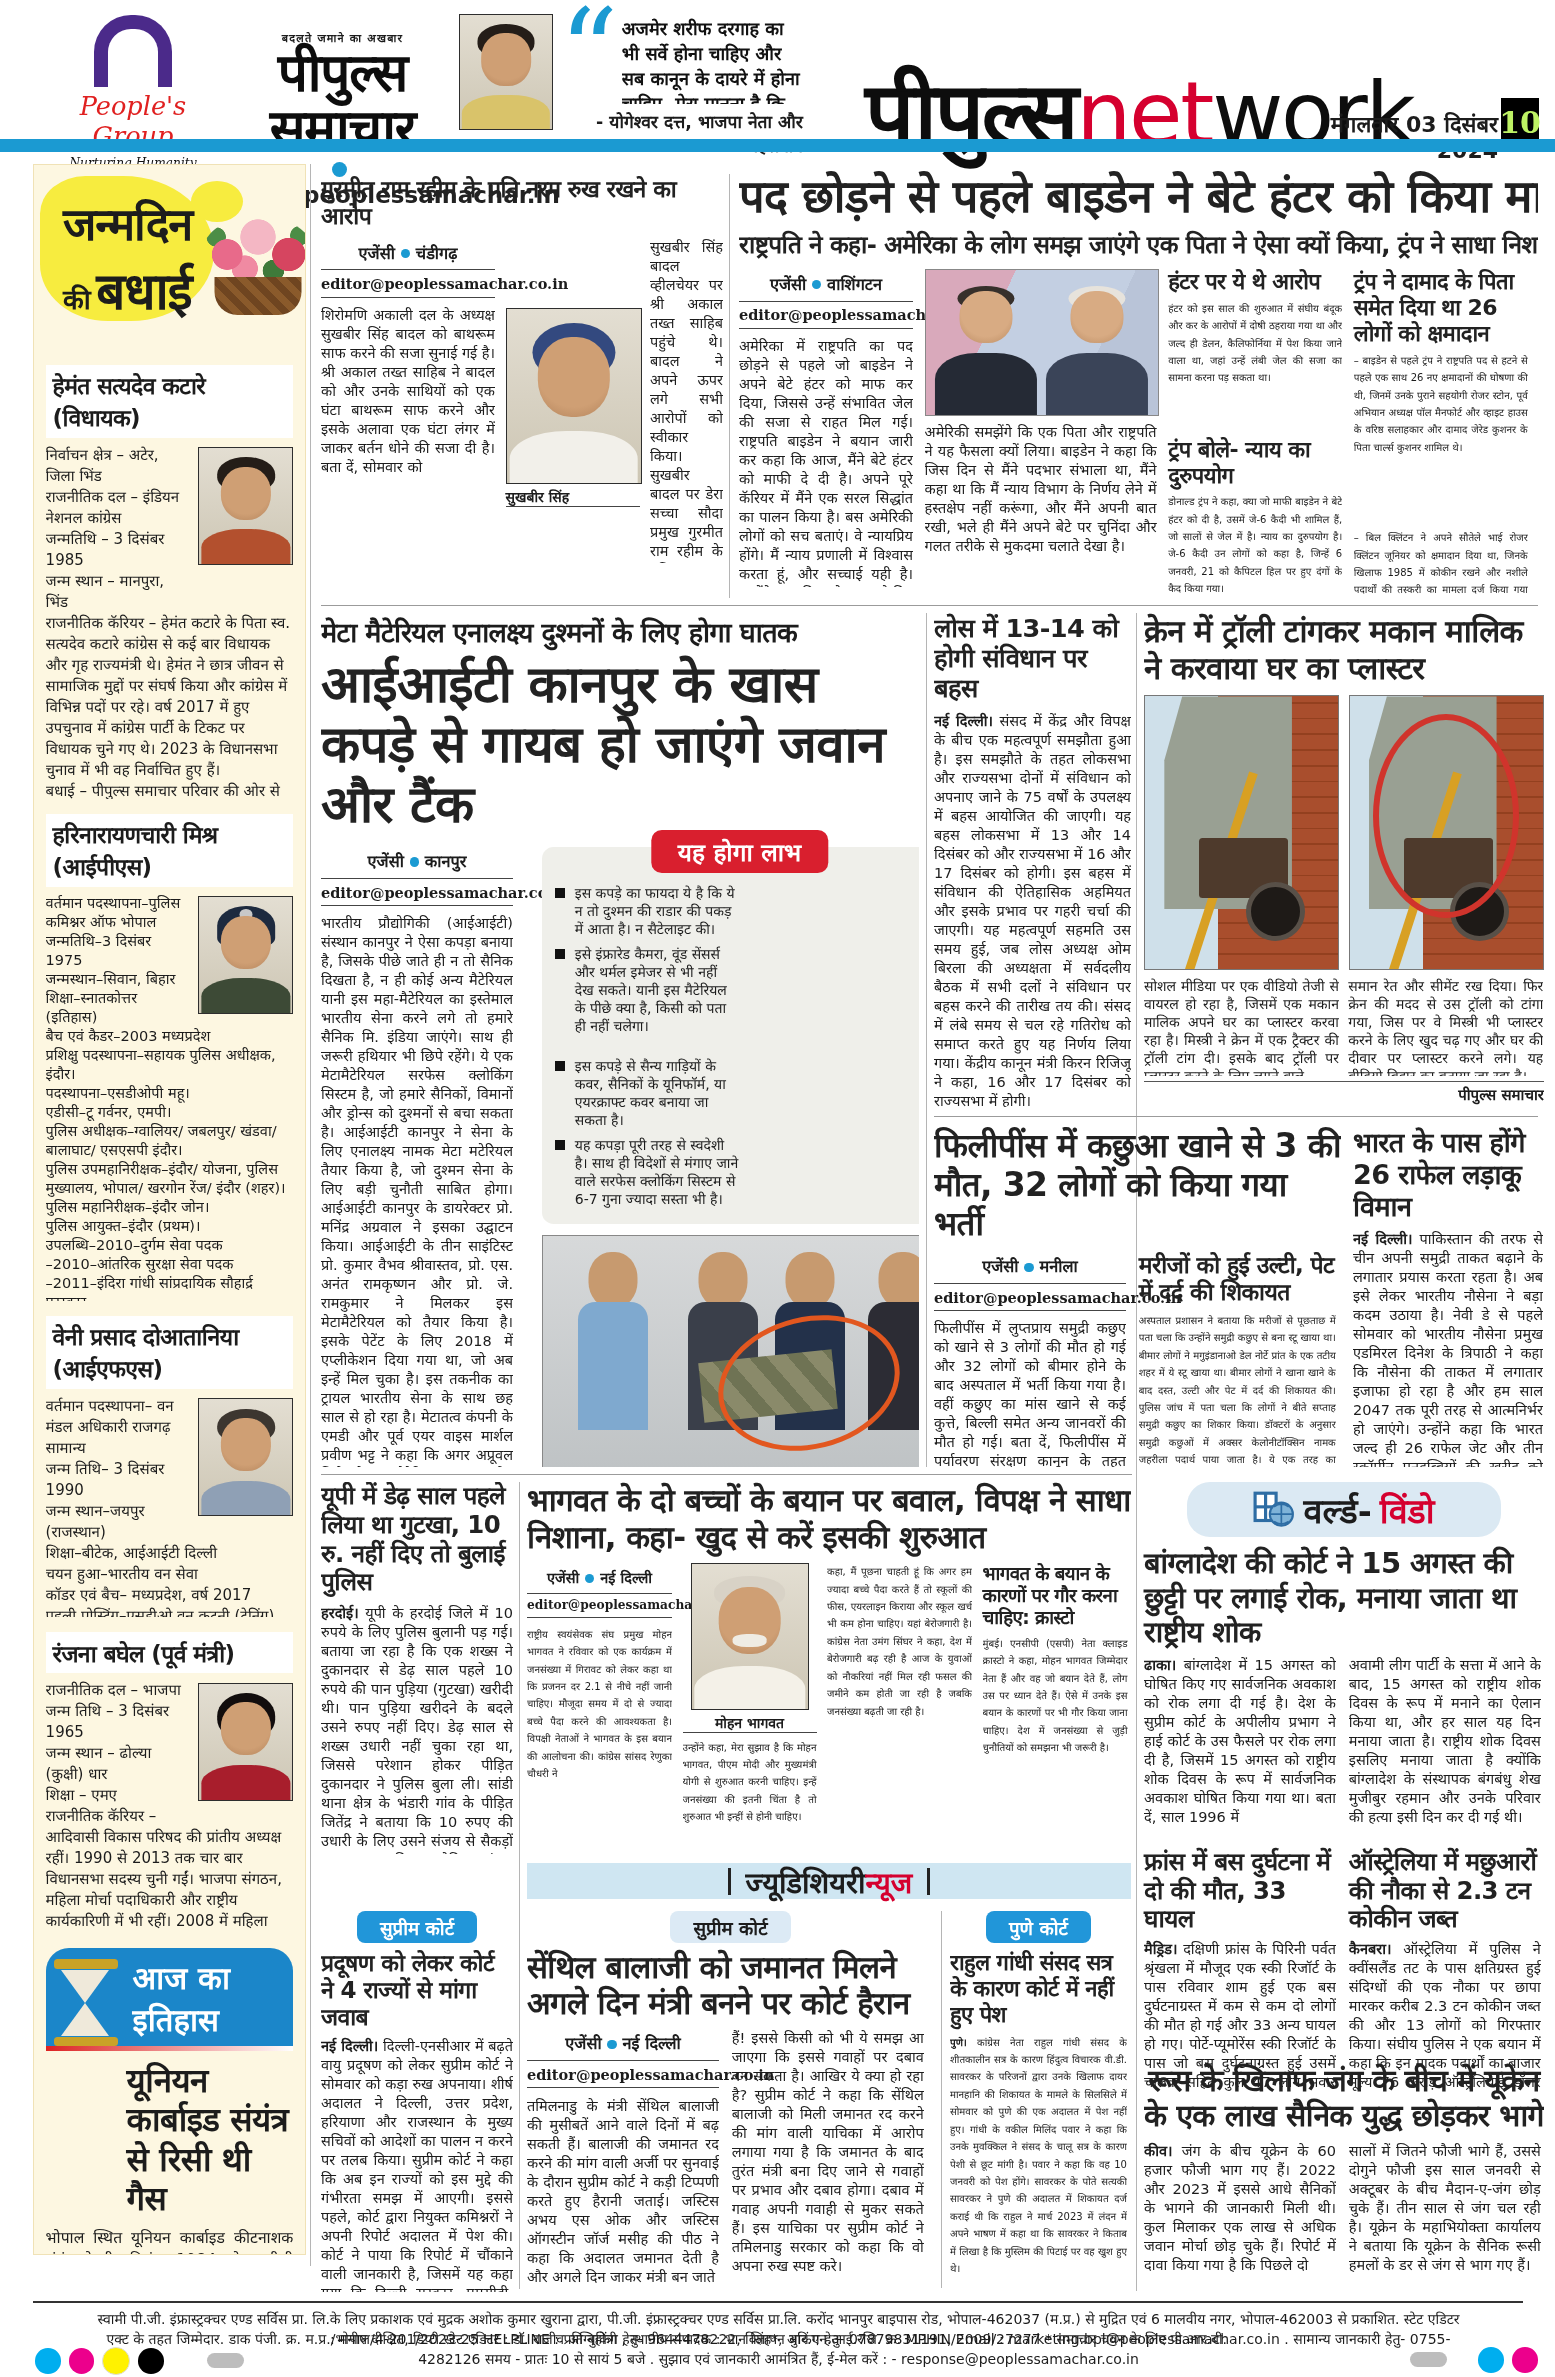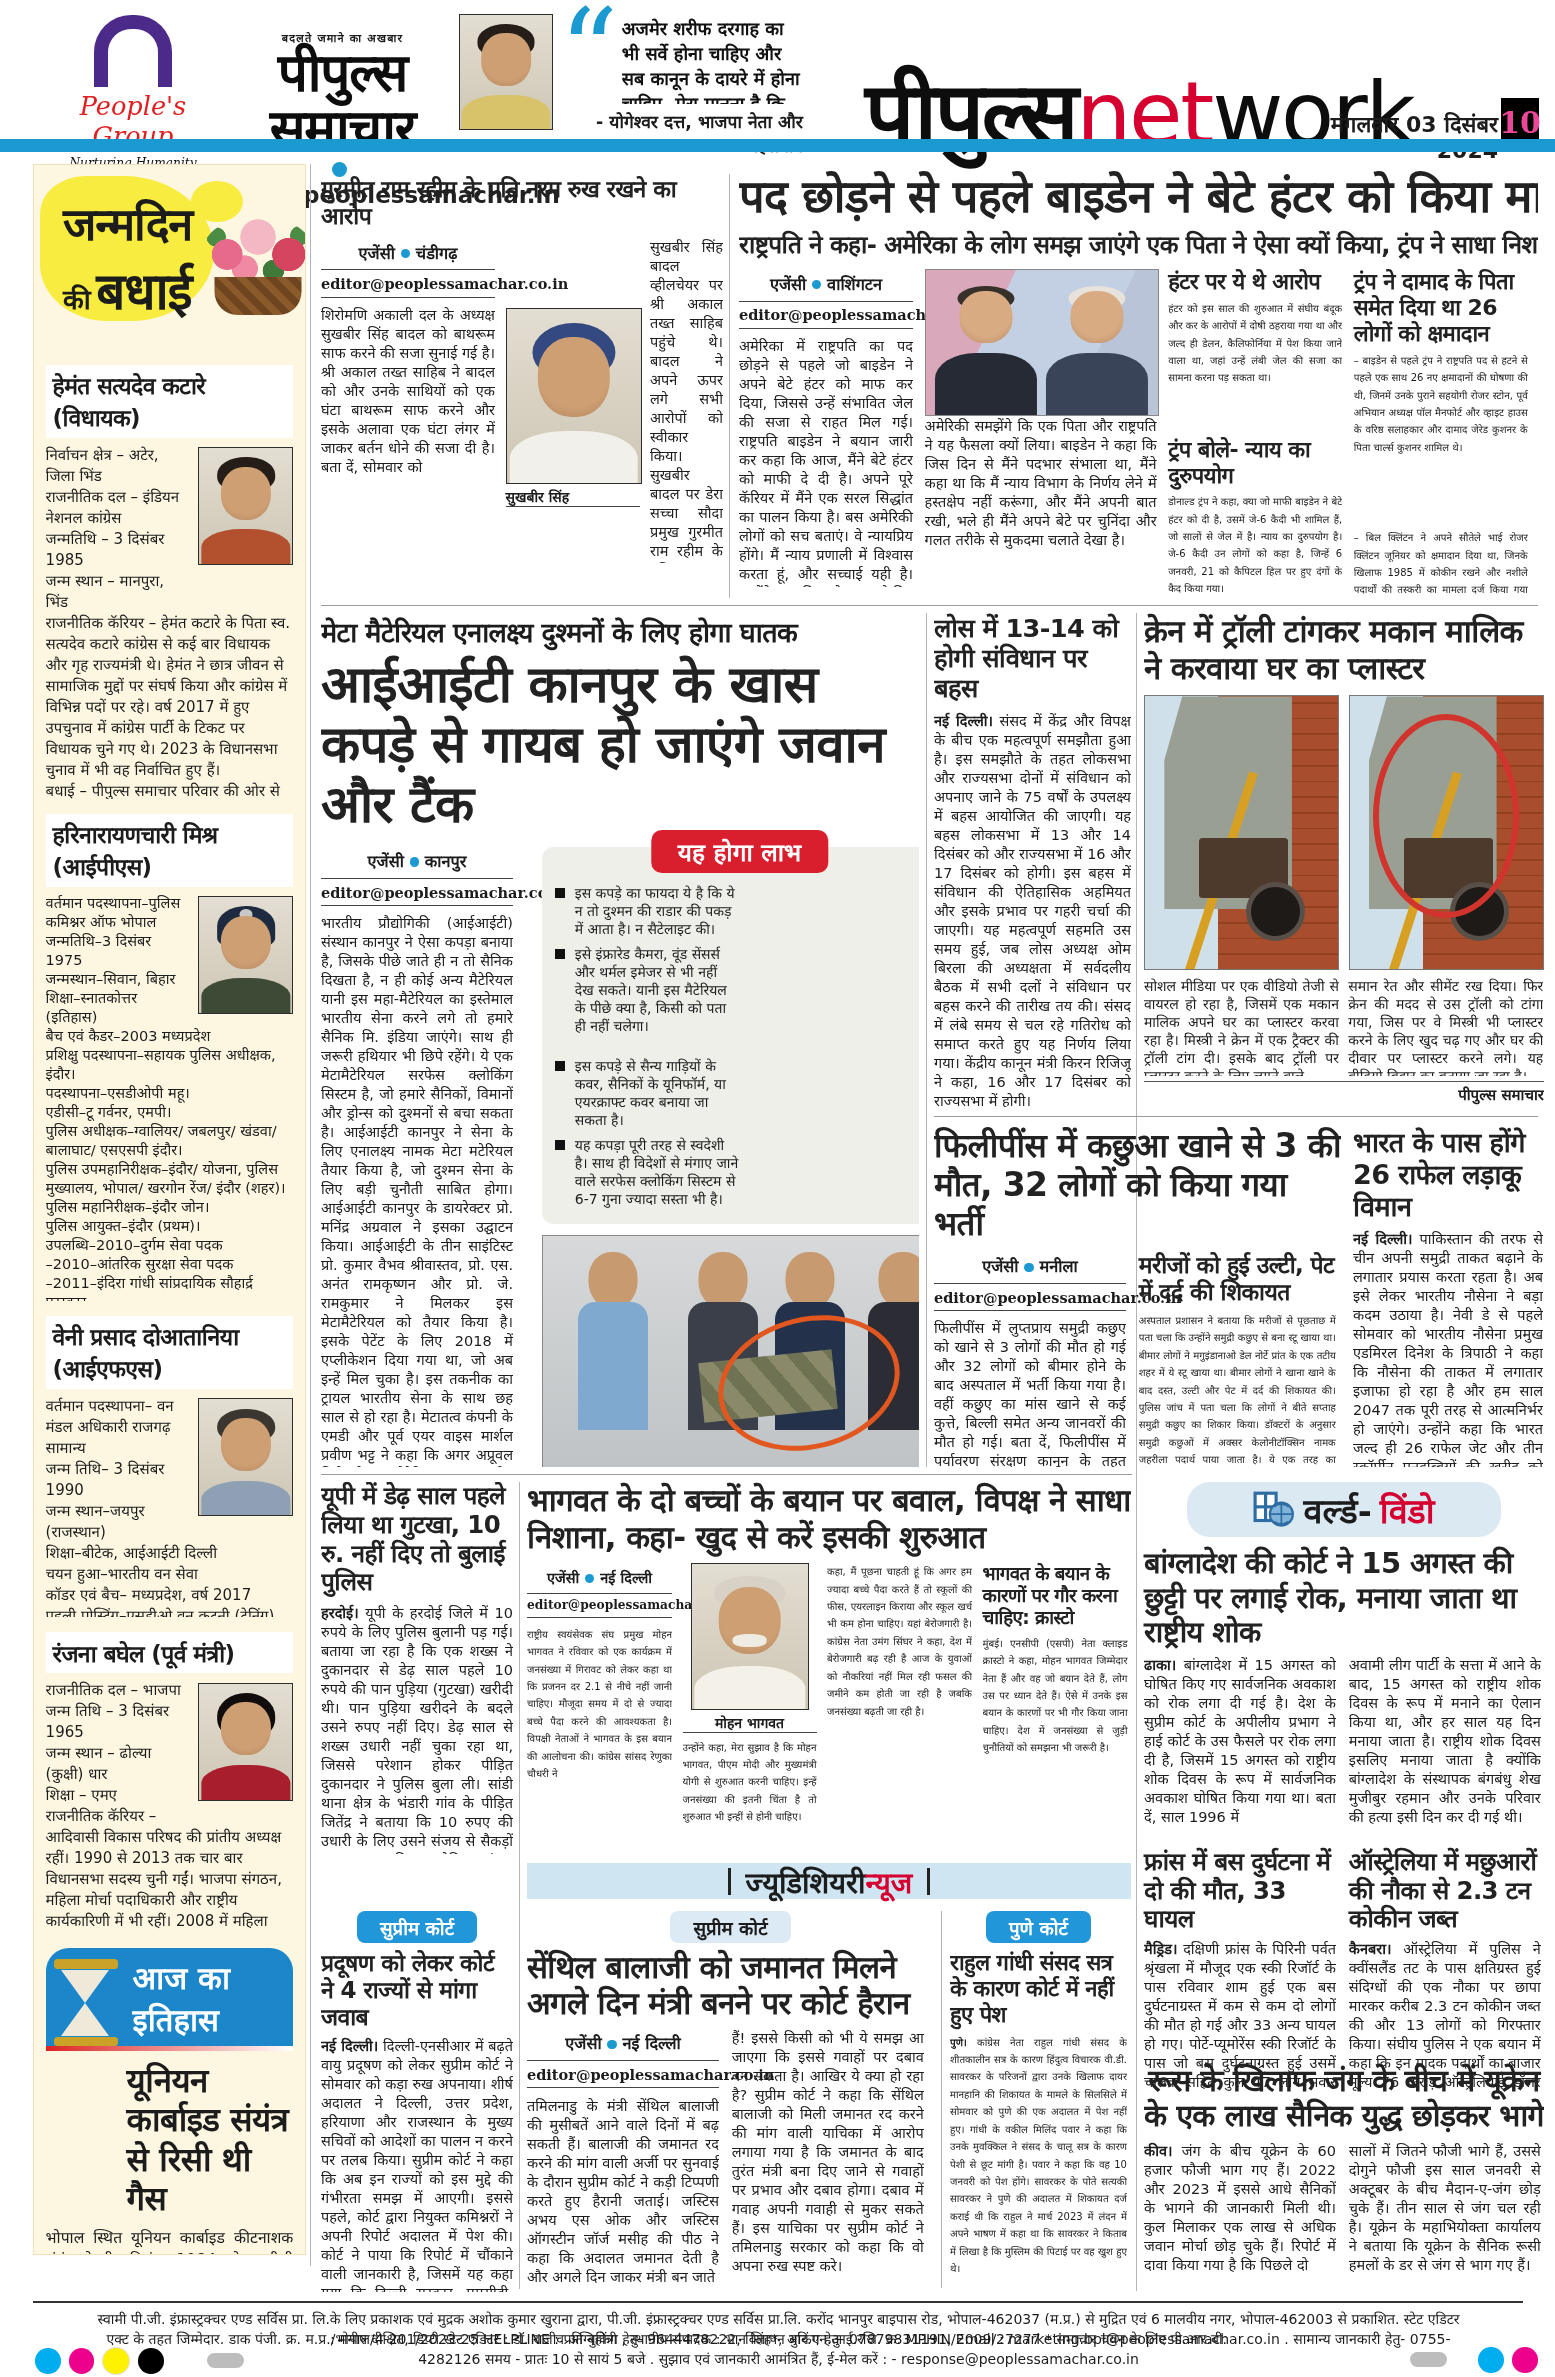--- a/index.html
+++ b/index.html
@@ -28,21 +28,21 @@
   .smc-name{font-size:53px;font-weight:bold;letter-spacing:-1.2px;color:#0d0d0d;line-height:1.05;}
   .smc-url{font-size:23px;font-weight:bold;color:#222;}
   .smc-url .globe{display:inline-block;width:15px;height:15px;border-radius:50%;background:#1b9ad2;margin-right:5.8px;}
   .quote-mark{font-size:116px;color:#1b9ad2;line-height:0.6;font-family:"DejaVu Serif",serif;}
   .quote-t{font-size:18px;font-weight:bold;line-height:1.38;color:#111;}
   .quote-a{font-size:17.4px;font-weight:bold;text-align:right;margin-top:4.6px;}
   .net-hindi{font-size:87px;font-weight:bold;letter-spacing:-2.3px;color:#0d0d0d;}
   .net-red{font-size:87px;color:#d5002f;letter-spacing:-2.3px;}
   .net-blk{font-size:87px;color:#0d0d0d;letter-spacing:-2.3px;font-weight:normal;}
   .m-date{font-size:22px;font-weight:bold;text-align:right;}
-  .pagebox{background:#000;color:#ec4899;font-family:"DejaVu Serif",serif;font-size:30px;font-weight:bold;
+  .pagebox{background:#000;color:#bef264;font-family:"DejaVu Serif",serif;font-size:30px;font-weight:bold;
            width:38px;height:49px;display:flex;align-items:center;justify-content:center;}
   .blue-bar{background:#1b9ad2;}
   
   .sidebar{background:#fdf7e1;border:1.2px solid #f0e2b6;padding:10.5px 11.6px;box-sizing:border-box;}
   .bday-head{position:relative;height:174px;font-family:Liberation Mono, monospace;}
   .blob{position:absolute;background:#f7ec3f;border-radius:50%;}
   .bday-t1{font-size:45px;font-weight:bold;letter-spacing:-1.2px;}
   .bday-t2{font-size:27px;font-weight:bold;}
   .bday-t3{font-size:51px;font-weight:bold;letter-spacing:-1.2px;}
   .person-name{background:#fff;font-size:23px;font-weight:bold;padding:4.6px 7px;margin:15px 0 7px;letter-spacing:-0.6px;}
@@ -324,21 +324,21 @@
               <div class="fhair"></div>
               <div class="fhead"></div>
               <div class="fsuit"></div>
             </div>
           <div class="fig white" style="right:4%;">
               <div class="fhair"></div>
               <div class="fhead"></div>
               <div class="fsuit" style="background:#3a4458;"></div>
             </div>
         </div>
-        <div class="body-t just ov" style="height:174px;margin-top:1px;">अमेरिकी समझेंगे कि एक पिता और राष्ट्रपति ने यह फैसला क्यों लिया। बाइडेन ने कहा कि जिस दिन से मैंने पदभार संभाला था, मैंने कहा था कि मैं न्याय विभाग के निर्णय लेने में हस्तक्षेप नहीं करूंगा, और मैंने अपनी बात रखी, भले ही मैंने अपने बेटे पर चुनिंदा और गलत तरीके से मुकदमा चलाते देखा है।</div>
+        <div class="body-t just ov" style="height:174px;margin-top:7px;">अमेरिकी समझेंगे कि एक पिता और राष्ट्रपति ने यह फैसला क्यों लिया। बाइडेन ने कहा कि जिस दिन से मैंने पदभार संभाला था, मैंने कहा था कि मैं न्याय विभाग के निर्णय लेने में हस्तक्षेप नहीं करूंगा, और मैंने अपनी बात रखी, भले ही मैंने अपने बेटे पर चुनिंदा और गलत तरीके से मुकदमा चलाते देखा है।</div>
       </div>
       <div style="width:174px;">
         <div class="hl" style="font-size:22px;">हंटर पर ये थे आरोप</div>
         <div class="small-t just ov" style="height:131px;margin-top:4.6px;">हंटर को इस साल की शुरुआत में संघीय बंदूक और कर के आरोपों में दोषी ठहराया गया था और जल्द ही डेलन, कैलिफोर्निया में पेश किया जाने वाला था, जहां उन्हें लंबी जेल की सजा का सामना करना पड़ सकता था।</div>
         <div class="hl" style="font-size:22px;margin-top:5.8px;">ट्रंप बोले- न्याय का दुरुपयोग</div>
         <div class="small-t just ov" style="height:122px;margin-top:4.6px;">डोनाल्ड ट्रंप ने कहा, क्या जो माफी बाइडेन ने बेटे हंटर को दी है, उसमें जे-6 कैदी भी शामिल हैं, जो सालों से जेल में है। न्याय का दुरुपयोग है। जे-6 कैदी उन लोगों को कहा है, जिन्हें 6 जनवरी, 21 को कैपिटल हिल पर हुए दंगों के कैद किया गया।</div>
       </div>
       <div style="width:174px;">
         <div class="hl" style="font-size:22px;">ट्रंप ने दामाद के पिता समेत दिया था 26 लोगों को क्षमादान</div>
         <div class="small-t just ov" style="height:174px;margin-top:4.6px;">– बाइडेन से पहले ट्रंप ने राष्ट्रपति पद से हटने से पहले एक साथ 26 नए क्षमादानों की घोषणा की थी, जिनमें उनके पुराने सहयोगी रोजर स्टोन, पूर्व अभियान अध्यक्ष पॉल मैनफोर्ट और व्हाइट हाउस के वरिष्ठ सलाहकार और दामाद जेरेड कुशनर के पिता चार्ल्स कुशनर शामिल थे।</div>

